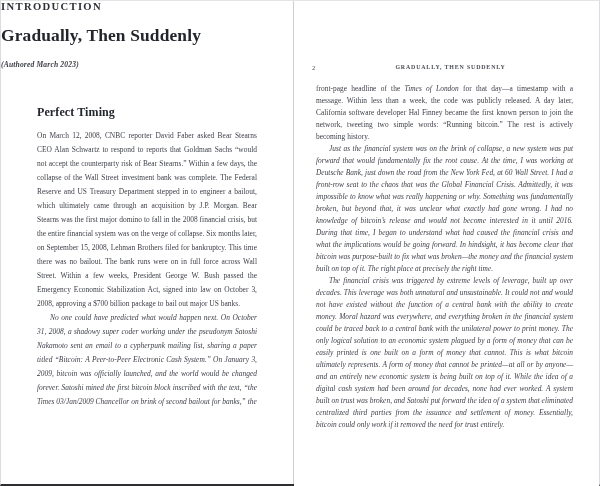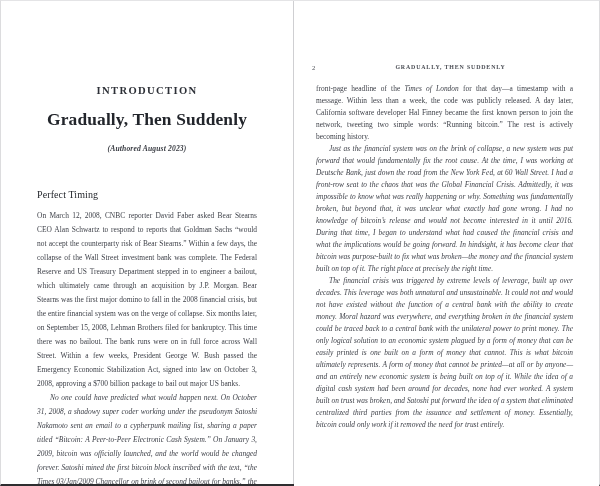--- a/index.html
+++ b/index.html
@@ -76,22 +76,21 @@
     padding-left: 8px;
     font-variant: small-caps;
     text-transform: uppercase;
     font-size: 5.9px;
     letter-spacing: 0.85px;
     font-weight: 600;
   }
 
   
   .opener {
-    padding-top: 84px;
-    text-align: center;
+    text-align: left;
   }
   .opener .eyebrow {
     font-size: 10.6px;
     font-weight: 700;
     letter-spacing: 1.35px;
     color: #2d3037;
     margin: 0 0 13px 0;
     font-family: "Liberation Serif", serif;
   }
   .opener .chapter-title {
@@ -115,22 +114,22 @@
   .textblock {
     margin-top: 36px;
     padding: 0 36px 0 36px;
   }
   .page-right .textblock {
     margin-top: 0;
     padding: 46px 26px 0 22px;
   }
 
   .subhead {
-    font-size: 10px;
-    font-weight: 400;
+    font-size: 12px;
+    font-weight: 700;
     color: #24272d;
     margin: 8px 0 9px 0;
     letter-spacing: 0.1px;
   }
 
   p.para {
     margin: 0;
     font-size: 7.45px;
     line-height: 14px;
     text-align: justify;
@@ -153,21 +152,21 @@
 </head>
 <body>
 
 <div id="spread">
 
   <div class="page page-left">
 
     <div class="opener">
       <div class="eyebrow">INTRODUCTION</div>
       <h1 class="chapter-title">Gradually, Then Suddenly</h1>
-      <div class="authored">(Authored August 2023)</div>
+      <div class="authored">(Authored March 2023)</div>
     </div>
 
     <div class="textblock">
       <h2 class="subhead">Perfect Timing</h2>
       <p class="para">On March 12, 2008, CNBC reporter David Faber asked Bear Stearns CEO Alan Schwartz to respond to reports that Goldman Sachs “would not accept the counterparty risk of Bear Stearns.” Within a few days, the collapse of the Wall Street investment bank was complete. The Federal Reserve and US Treasury Department stepped in to engineer a bailout, which ultimately came through an acquisition by J.P. Morgan. Bear Stearns was the first major domino to fall in the 2008 financial crisis, but the entire financial system was on the verge of collapse. Six months later, on September 15, 2008, Lehman Brothers filed for bankruptcy. This time there was no bailout. The bank runs were on in full force across Wall Street. Within a few weeks, President George W. Bush passed the Emergency Economic Stabilization Act, signed into law on October 3, 2008, approving a $700 billion package to bail out major US banks.</p>
       <p class="para">No one could have predicted what would happen next. On October 31, 2008, a shadowy super coder working under the pseudonym Satoshi Nakamoto sent an email to a cypherpunk mailing list, sharing a paper titled “Bitcoin: A Peer-to-Peer Electronic Cash System.” On January 3, 2009, bitcoin was officially launched, and the world would be changed forever. Satoshi mined the first bitcoin block inscribed with the text, “the Times 03/Jan/2009 Chancellor on brink of second bailout for banks,” the</p>
     </div>
 
   </div>
 

